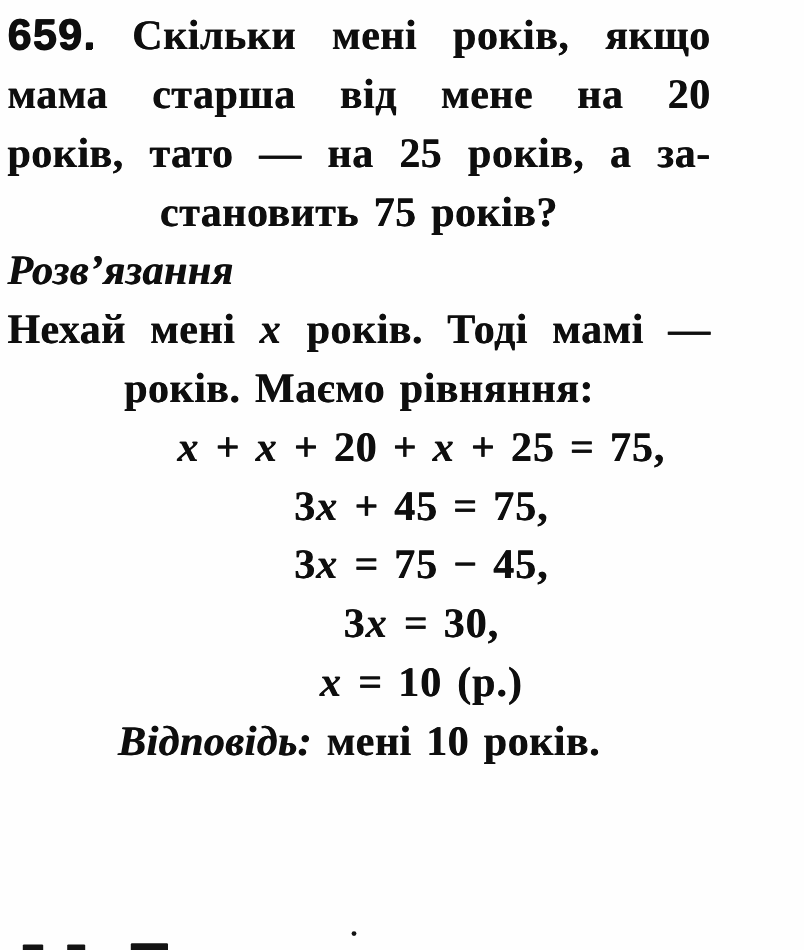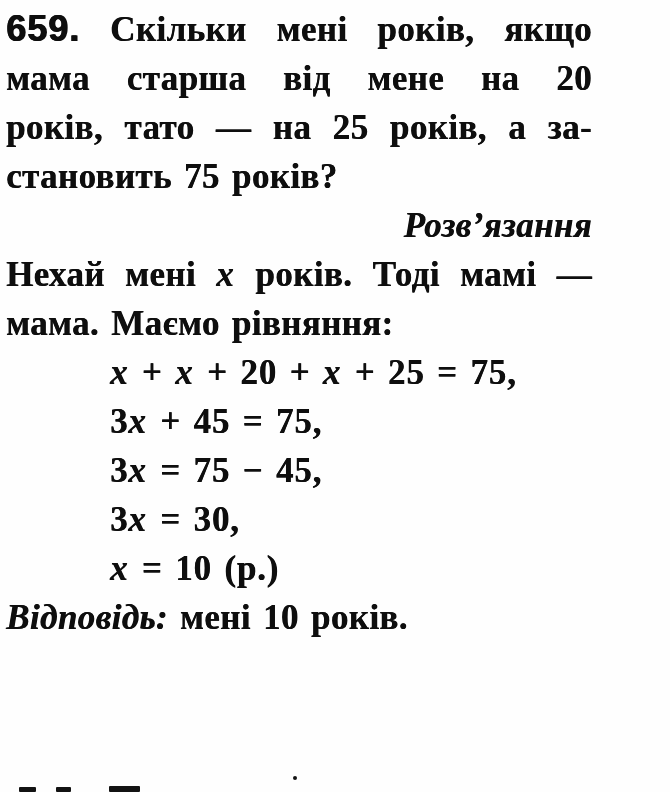--- a/index.html
+++ b/index.html
@@ -22,34 +22,35 @@
     width: 600px;
   }
   .line {
     font-size: 35px;
     line-height: 49px;
     margin: 0;
     letter-spacing: 0.4px;
     word-spacing: 3px;
     text-shadow: 0.4px 0 0 currentColor;
     white-space: normal;
+    text-align: center;
   }
   .justify {
     text-align: justify;
     text-align-last: justify;
   }
   .num {
     font-family: "Liberation Sans", "DejaVu Sans", sans-serif;
     font-weight: 700;
     font-size: 36px;
     text-shadow: 0.9px 0 0 currentColor, 0 0.4px 0 currentColor;
     letter-spacing: 1px;
   }
   .heading {
-    text-align: right;
+    text-align: left;
     font-style: italic;
     text-shadow: 0.5px 0 0 currentColor;
   }
   .eq {
     padding-left: 104px;
     letter-spacing: 0.8px;
   }
   .vx {
     font-style: italic;
     padding-right: 1px;
@@ -75,21 +76,21 @@
 <div class="page">
 
   <p class="line justify"><span class="num">659.</span> <span>Скільки мені років, якщо</span></p>
   <p class="line justify">мама старша від мене на 20</p>
   <p class="line justify">років, тато — на 25 років, а за-</p>
   <p class="line">становить 75 років?</p>
 
   <p class="line heading">Розв’язання</p>
 
   <p class="line justify math">Нехай мені <span class="vx">x</span> років. Тоді мамі —</p>
-  <p class="line math">мама. Маємо рівняння:</p>
+  <p class="line math">років. Маємо рівняння:</p>
 
   <p class="line eq math"><span class="vx">x</span> + <span class="vx">x</span> + 20 + <span class="vx">x</span> + 25 = 75,</p>
   <p class="line eq math">3<span class="vx">x</span> + 45 = 75,</p>
   <p class="line eq math">3<span class="vx">x</span> = 75 − 45,</p>
   <p class="line eq math">3<span class="vx">x</span> = 30,</p>
   <p class="line eq math"><span class="vx">x</span> = 10 (р.)</p>
 
   <p class="line"><span class="answer-label">Відповідь:</span> <span>мені 10 років.</span></p>
 
 </div>

